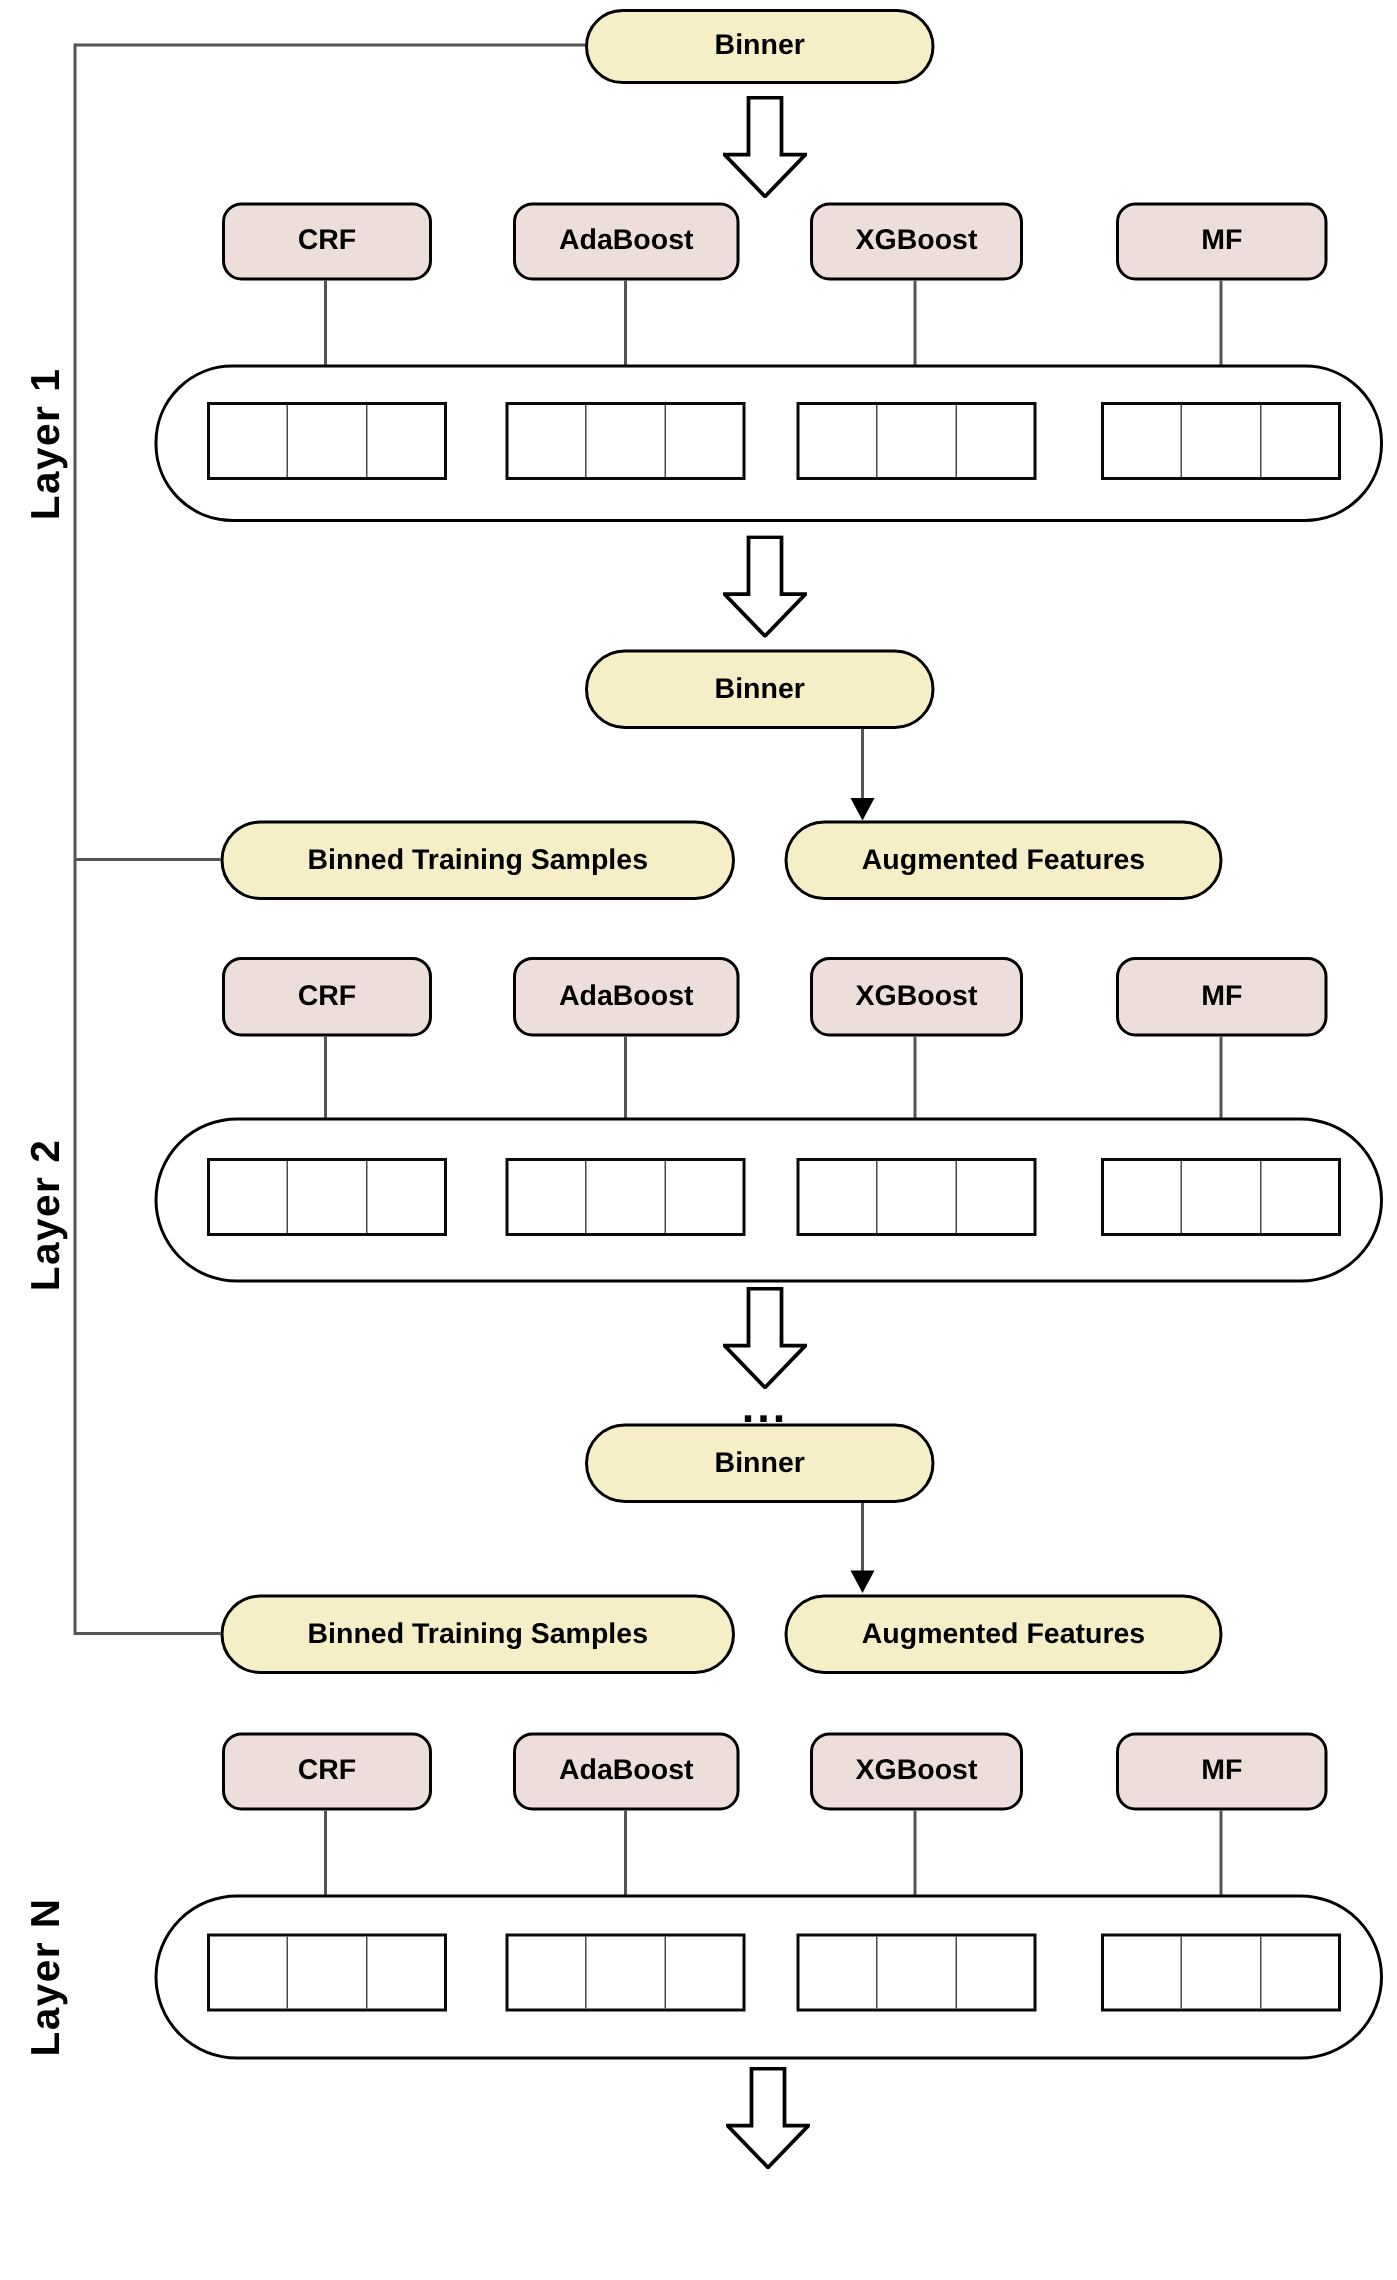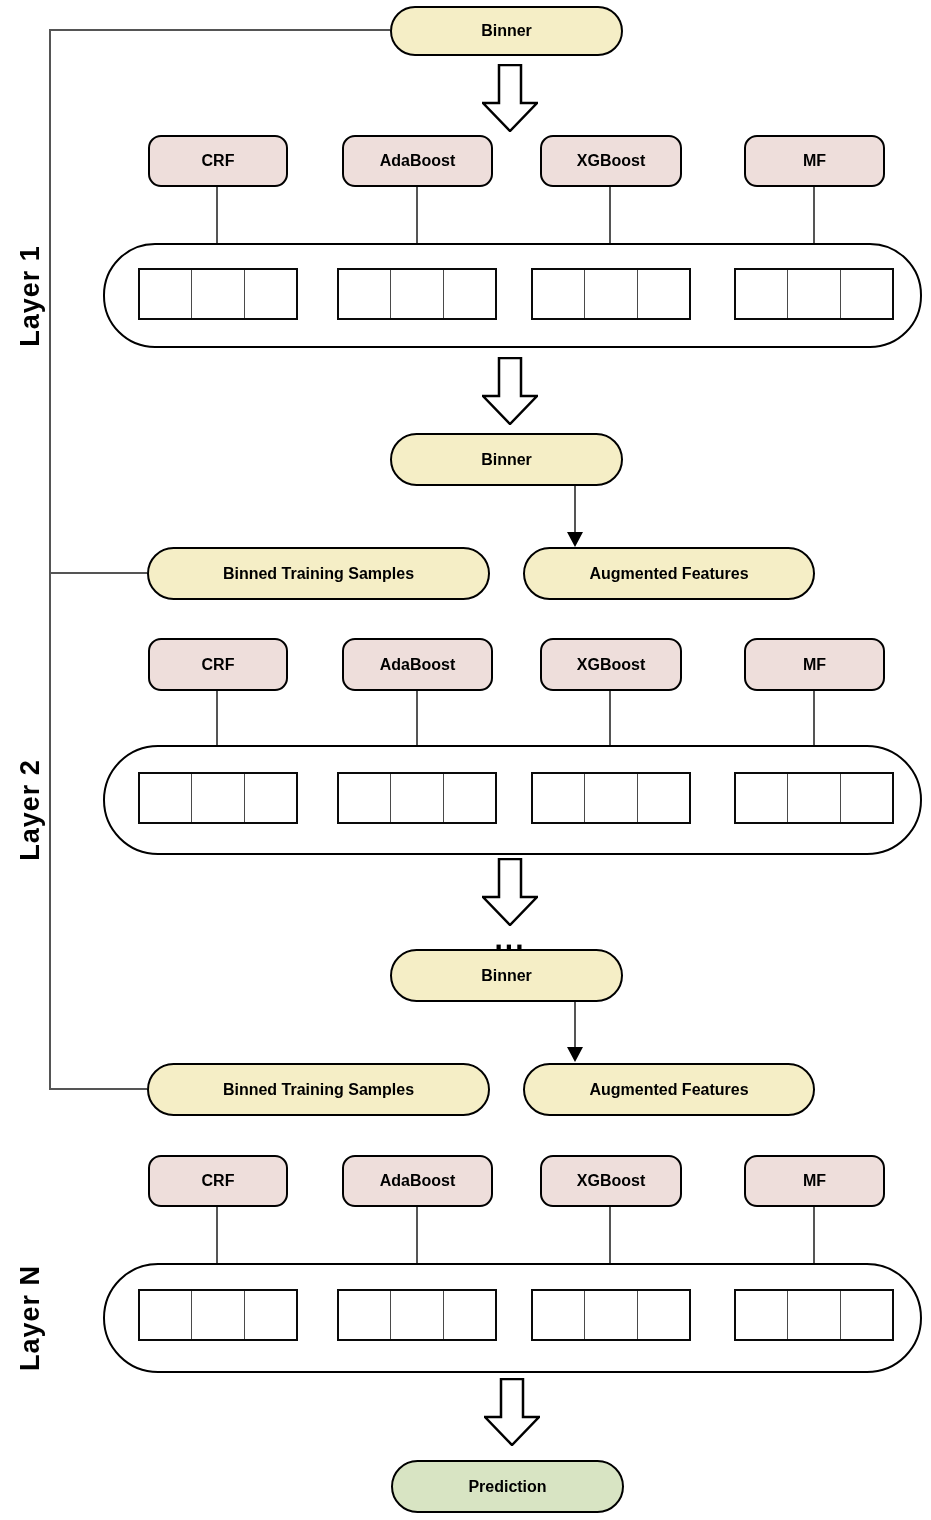--- a/index.html
+++ b/index.html
@@ -10,21 +10,21 @@
     --connector:#555555;
   }
   html,body{margin:0;padding:0;background:#ffffff;}
   #canvas{
     position:relative;width:931px;height:1520px;background:#ffffff;
     font-family:"Liberation Sans",sans-serif;color:#000;overflow:hidden;
   }
   .node{
     position:absolute;box-sizing:border-box;border:2.5px solid var(--outline);
     display:flex;align-items:center;justify-content:center;
-    font-weight:bold;font-size:16px;background:#fff;white-space:nowrap;
+    font-weight:bold;font-size:19px;background:#fff;white-space:nowrap;
   }
   .yellow{background:var(--node-yellow);}
   .pink{background:var(--node-pink);}
   .green{background:var(--node-green);}
   .pill{border-radius:27px;}
   .rounded{border-radius:13px;}
   .hline,.vline{position:absolute;background:var(--connector);}
   .drop{position:absolute;width:2px;background:var(--connector);}
   .ahead{
     position:absolute;width:0;height:0;
@@ -200,15 +200,14 @@
   <div class="bins" style="left:734px;top:1289px;">
     <div class="bin-cell"></div>
       <div class="bin-cell"></div>
       <div class="bin-cell"></div>
   </div>
 
   <svg class="flow-arrow" viewBox="0 0 56 68" style="left:484px;top:1378px;">
     <path d="M17 1 L39 1 L39 39 L55 39 L28 67 L1 39 L17 39 Z"></path>
   </svg>
 
-  <div class="node green pill" style="left:391px;top:1460px;width:233px;height:53px;">Prediction</div>
 
 </div>
 
 </body></html>

